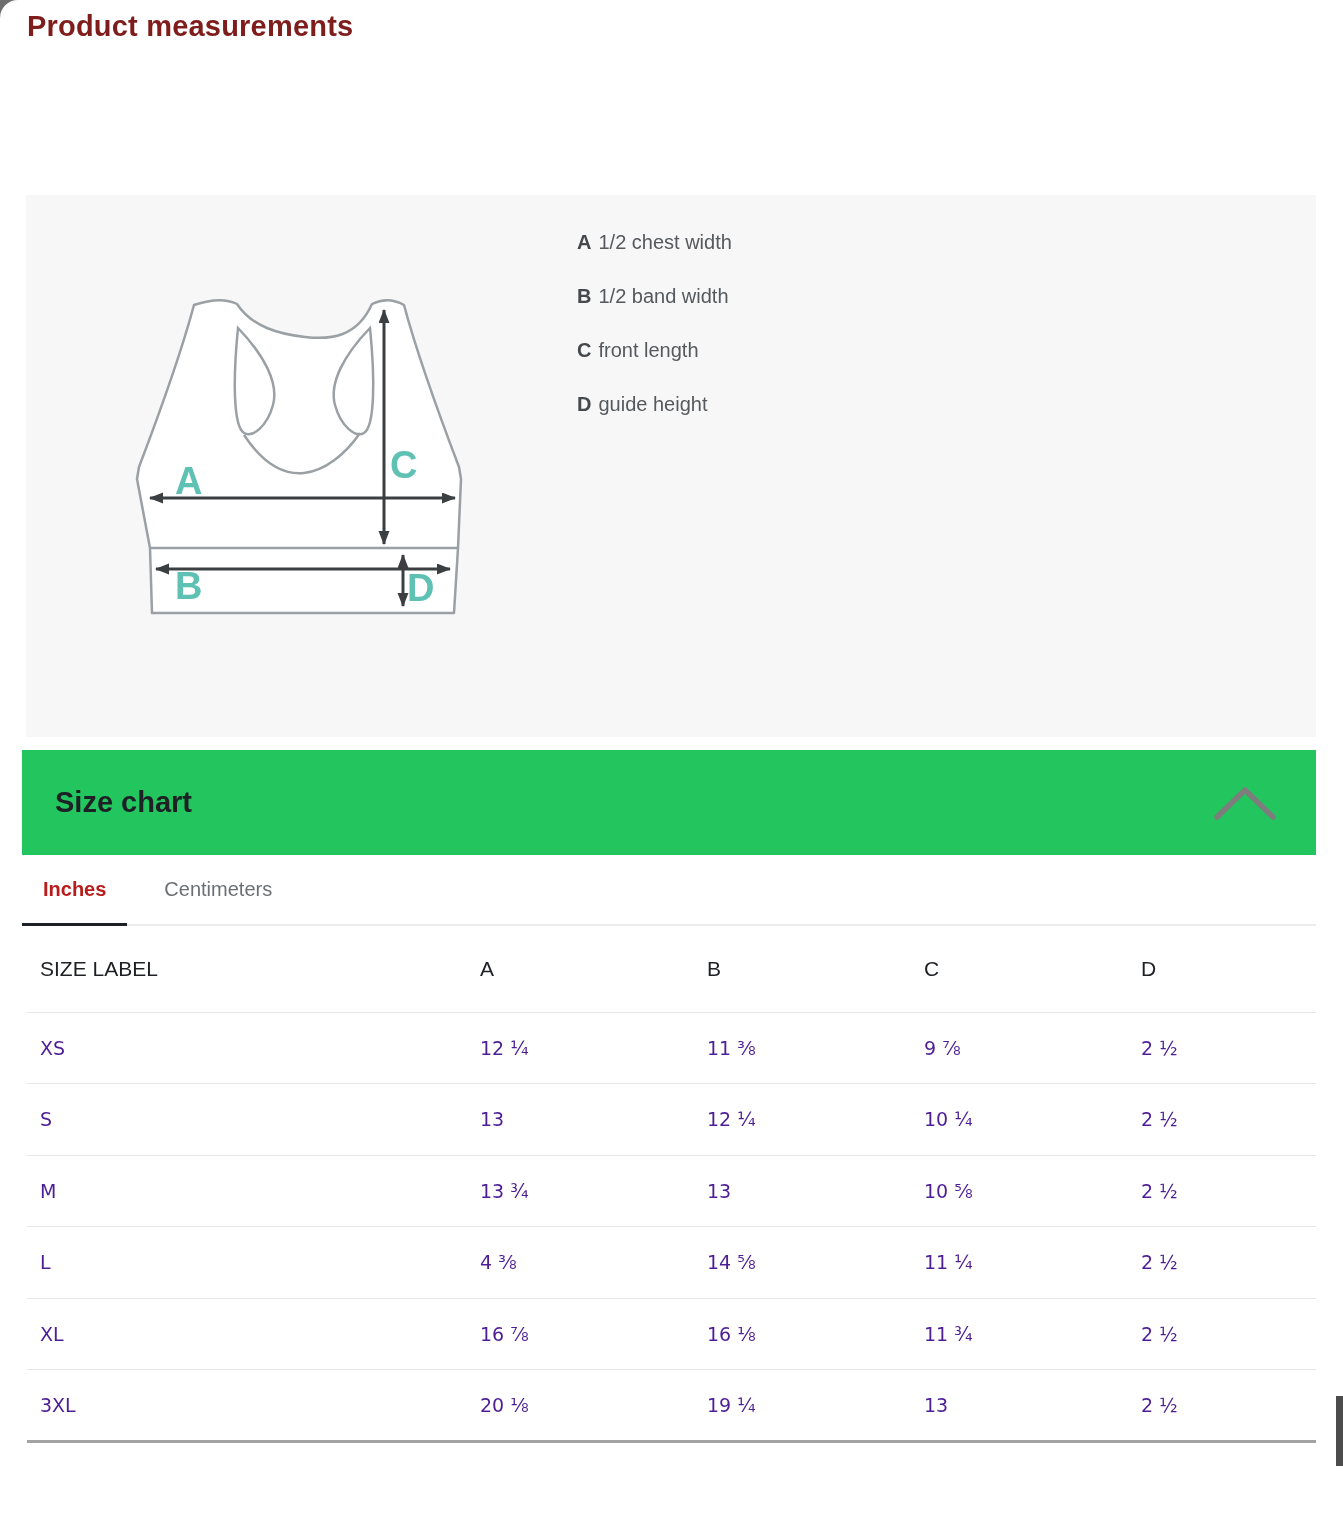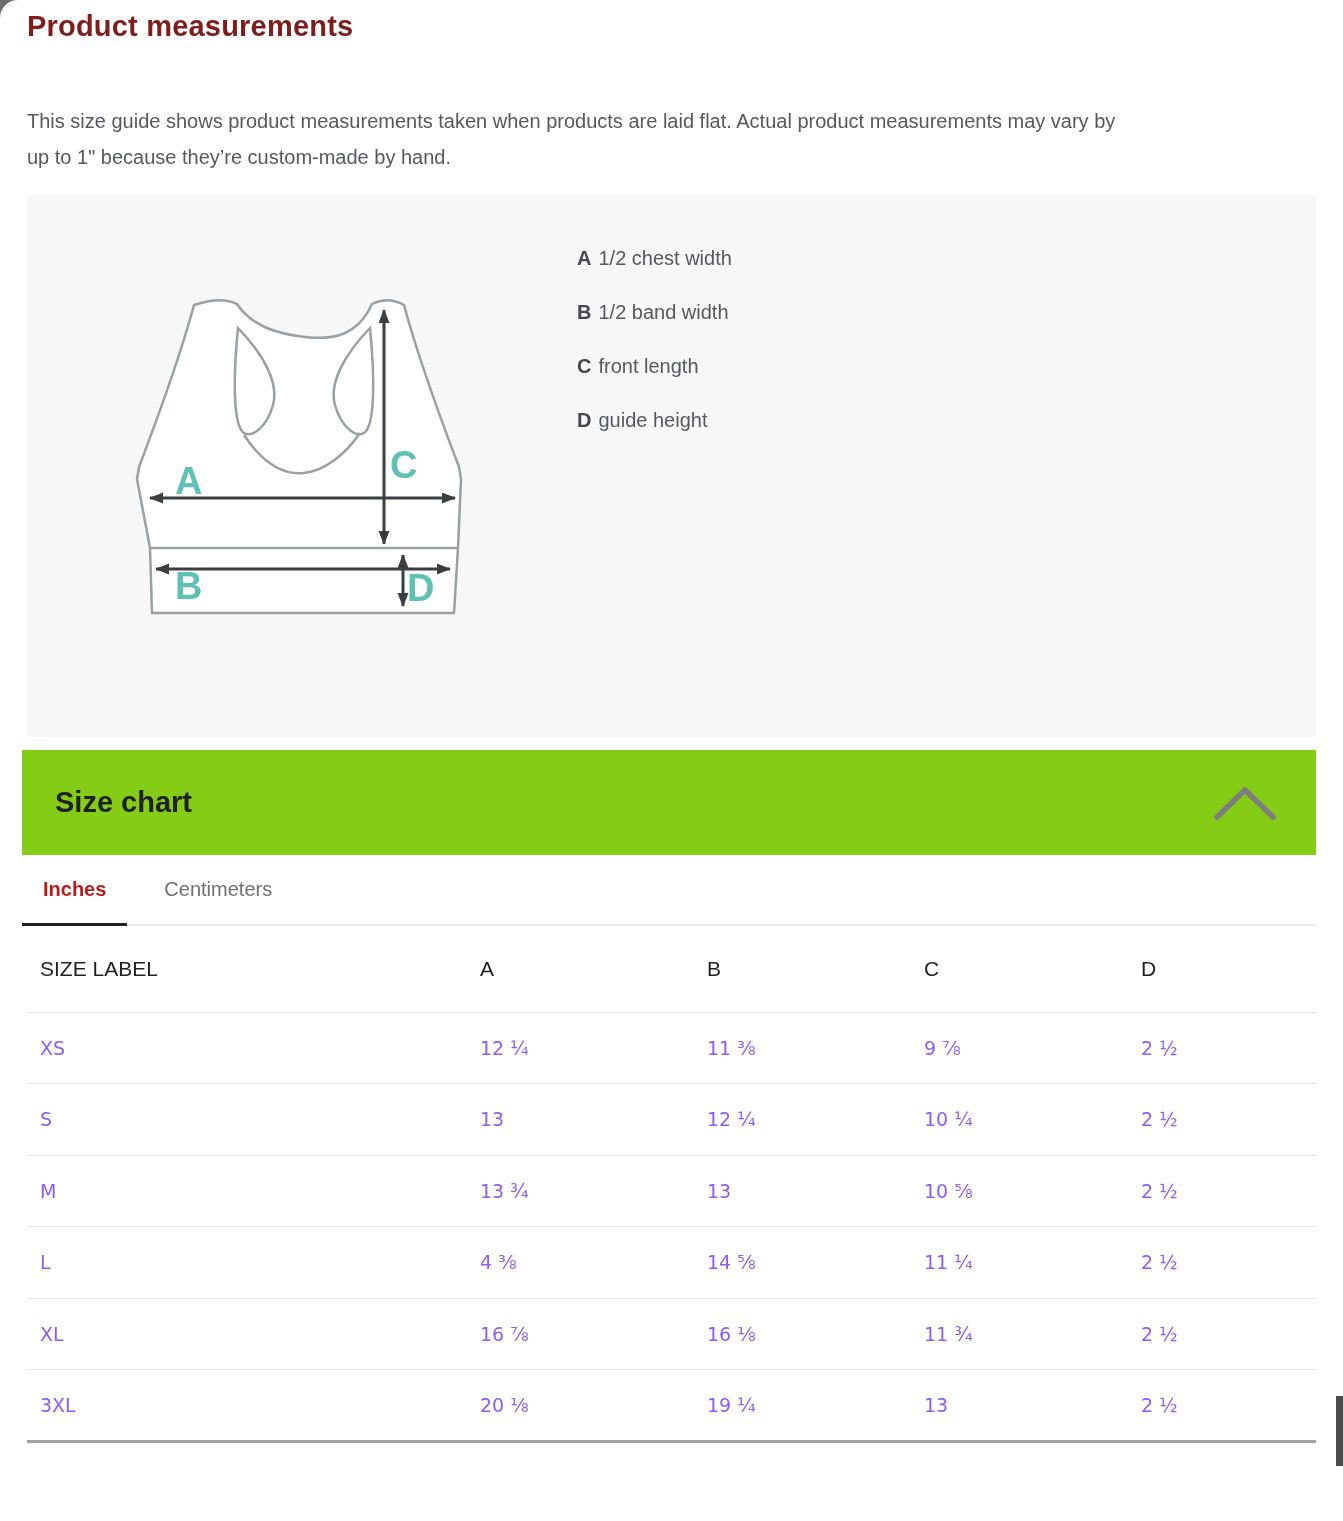--- a/index.html
+++ b/index.html
@@ -31,28 +31,28 @@
     position: absolute; left: 26px; top: 195px;
     width: 1290px; height: 542px;
     background: #f7f7f7;
   }
   .bra-svg { position: absolute; left: 83px; top: 88px; }
   .legend {
     position: absolute; left: 551px; top: 36px;
   }
   .legend-item {
     height: 24px; margin-bottom: 30px;
-    font-size: 20px; color: #55595d; margin-top: 16px;
+    font-size: 20px; color: #55595d;
   }
   .legend-item b { color: #45494d; font-weight: bold; margin-right: 7px; }
   
   .chart-bar {
     position: absolute; left: 22px; top: 750px;
     width: 1294px; height: 105px;
-    background: #84cc16;
+    background: #22c55e;
     display: flex; align-items: center;
     padding: 0 38px 0 33px;
     cursor: pointer;
   }
   .chart-bar h2 { font-size: 29px; font-weight: bold; color: #1d2024; flex: 1; }
   .chevron { display: block; }
   
   .tabs {
     position: absolute; left: 22px; top: 855px;
     width: 1294px; height: 71px;
@@ -82,44 +82,40 @@
   .size-table col.c2 { width: 227px; }
   .size-table col.c3 { width: 217px; }
   .size-table col.c4 { width: 217px; }
   .size-table col.c5 { width: 175px; }
   .size-table th {
     height: 85px; text-align: left; vertical-align: middle;
     font-size: 21px; font-weight: normal; color: #1d2024;
   }
   .size-table td {
     height: 71.5px; vertical-align: middle;
-    font-size: 21px; color: #8b5cf6;
+    font-size: 21px; color: #4c1d95;
     font-family: "DejaVu Sans", "Liberation Sans", sans-serif;
     font-size: 19px;
     border-top: 1px solid #e7e7e7;
   }
   .size-table th:first-child, .size-table td:first-child { padding-left: 13px; }
   .size-table tbody tr:last-child td { border-bottom: 3px solid #a3a3a3; }
   
   .scrollbar-thumb {
     position: absolute; right: 0; top: 1396px;
     width: 7px; height: 70px; background: #4c4c4c; z-index: 2;
   }
 </style>
 </head>
 <body>
 
 <div class="page">
 
   <h1 class="page-title">Product measurements</h1>
 
-  <p class="intro">
-    <span>This size guide shows product measurements taken when products are laid flat. Actual product measurements may vary by</span>
-    <span>up to 1" because they’re custom-made by hand.</span>
-  </p>
 
   <div class="diagram-box">
 
     <svg class="bra-svg" width="380" height="345" viewBox="0 0 380 345">
       <defs>
         <marker id="ah" markerWidth="15" markerHeight="12" refX="13" refY="5.5" orient="auto-start-reverse" markerUnits="userSpaceOnUse">
           <path d="M0,0 L14,5.5 L0,11 Z" fill="#3b3f42"></path>
         </marker>
       </defs>
 

